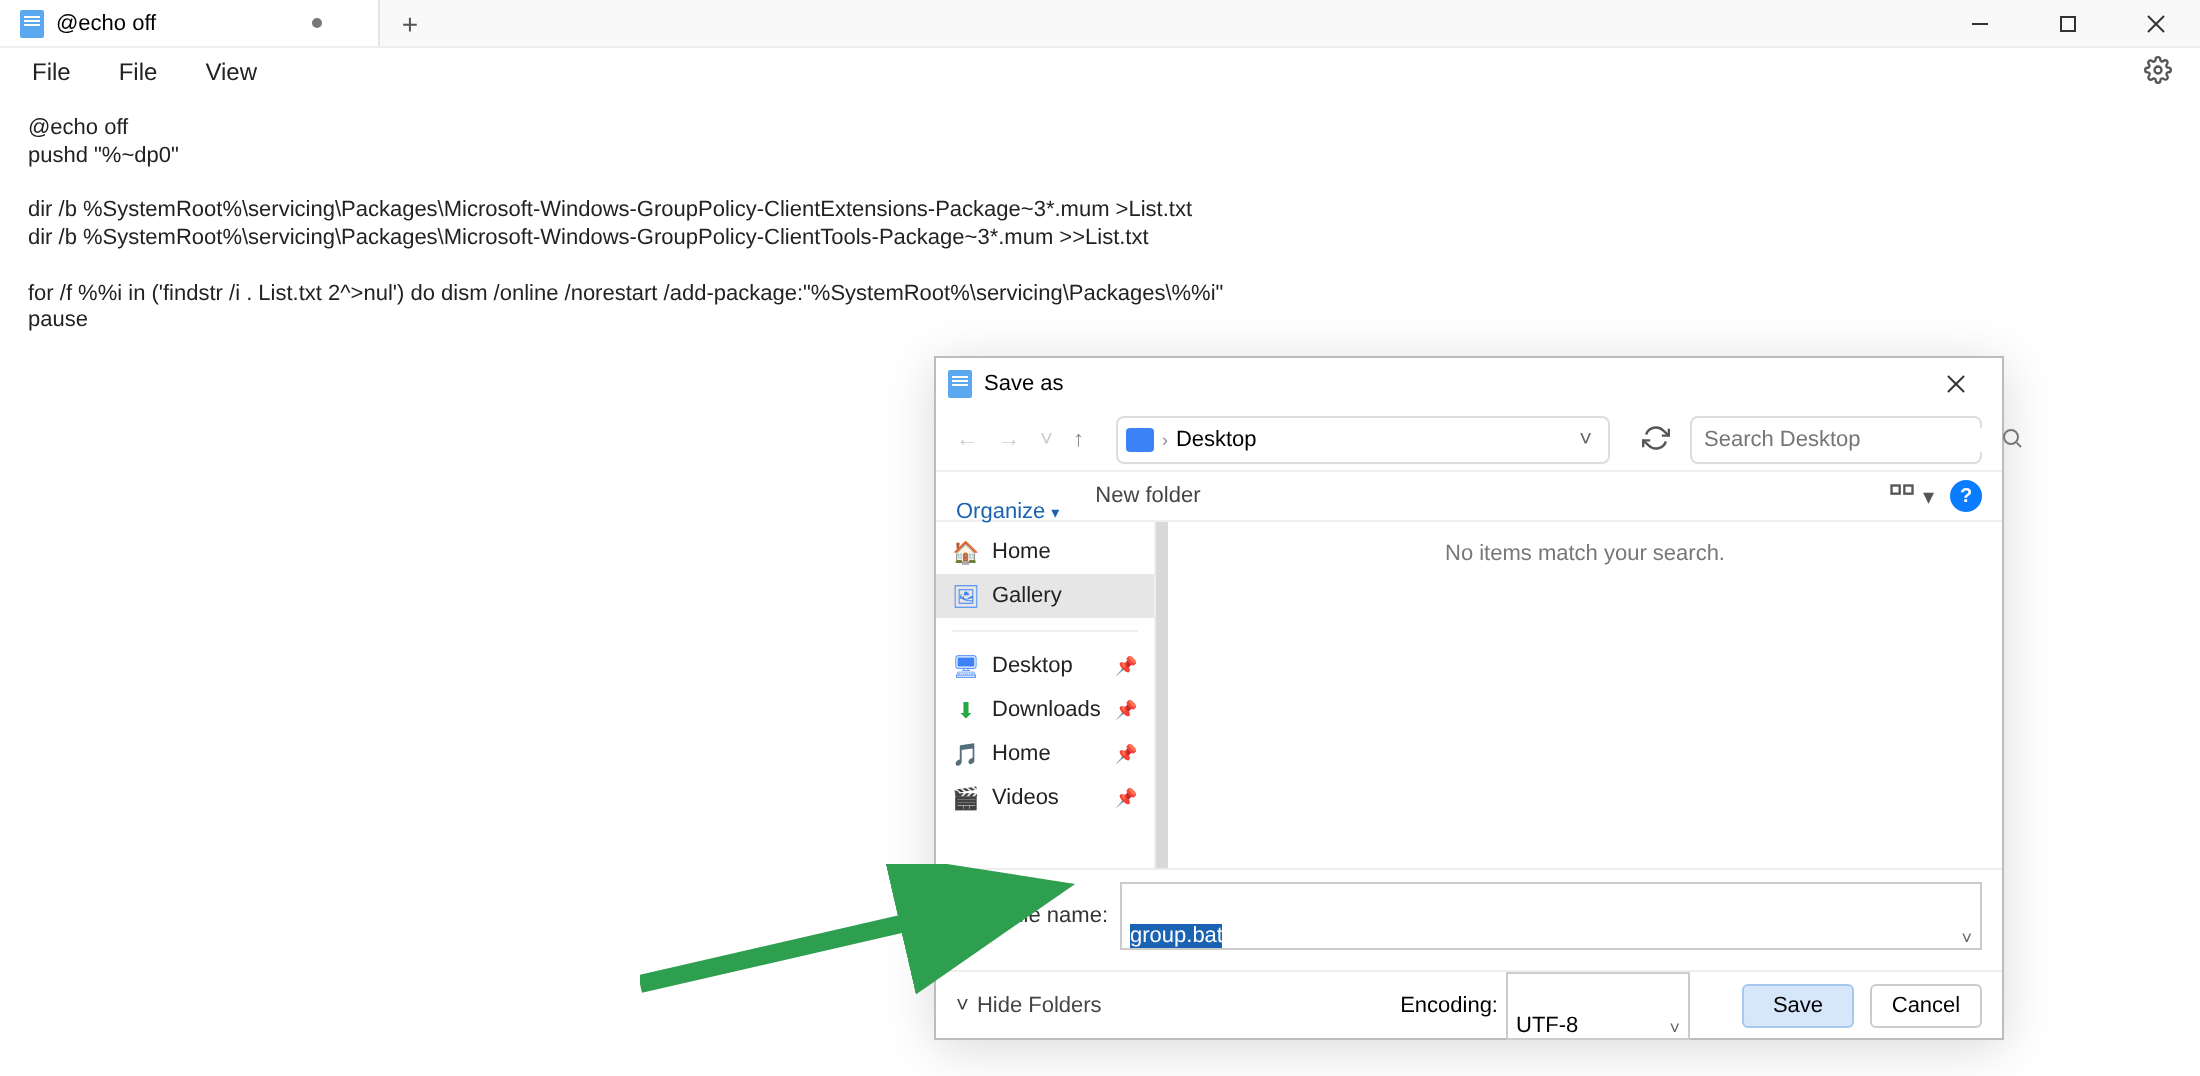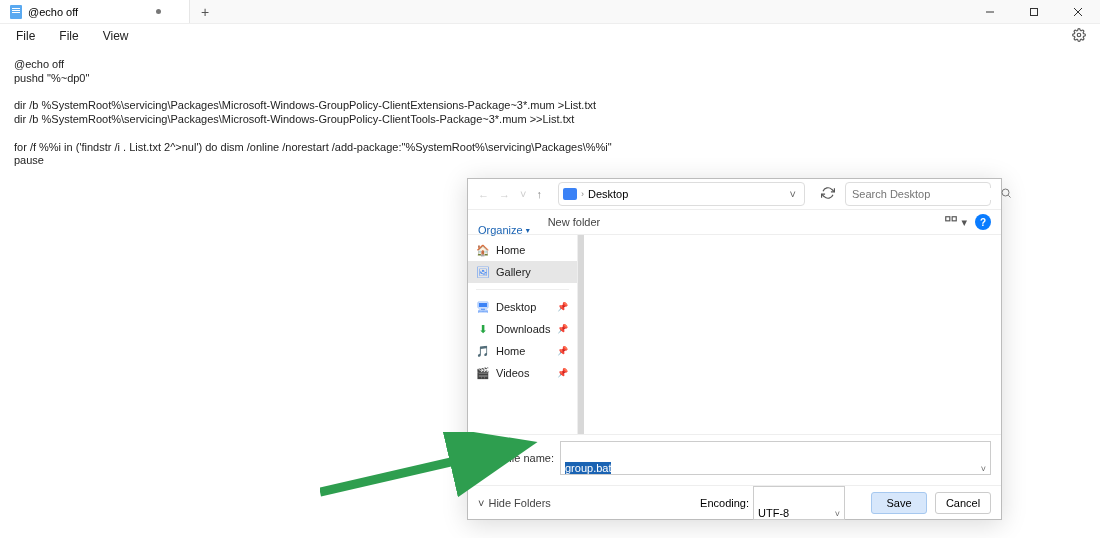--- a/index.html
+++ b/index.html
@@ -131,20 +131,30 @@
 <div class="editor">@echo off
 pushd "%~dp0"
 
 dir /b %SystemRoot%\servicing\Packages\Microsoft-Windows-GroupPolicy-ClientExtensions-Package~3*.mum &gt;List.txt
 dir /b %SystemRoot%\servicing\Packages\Microsoft-Windows-GroupPolicy-ClientTools-Package~3*.mum &gt;&gt;List.txt
 
 for /f %%i in ('findstr /i . List.txt 2^&gt;nul') do dism /online /norestart /add-package:"%SystemRoot%\servicing\Packages\%%i"
 pause</div>
 
 <div class="dialog">
+  <div class="dlg-title">
+    <span class="note-icon"></span>
+    <span>Save as</span>
+    <span class="close">
+        <svg viewBox="0 0 10 10">
+          <line x1="1" y1="1" x2="9" y2="9" stroke="#333" stroke-width="1"></line>
+          <line x1="9" y1="1" x2="1" y2="9" stroke="#333" stroke-width="1"></line>
+        </svg>
+      </span>
+  </div>
 
   <div class="dlg-nav">
     <span class="navarrow disabled">←</span>
     <span class="navarrow disabled">→</span>
     <span class="navarrow disabled">˅</span>
     <span class="navarrow">↑</span>
     <div class="path">
       <span class="monitor"></span>
       <span class="chev">›</span>
       <span>Desktop</span>
@@ -207,20 +217,23 @@
           <span>Home</span>
           <span class="pin">📌</span>
         </div>
       <div class="side-item">
           <span class="ico ico-video">🎬</span>
           <span>Videos</span>
           <span class="pin">📌</span>
         </div>
     </div>
     <div class="scrollgap"></div>
+    <div class="filearea">
+      <div class="emptymsg">No items match your search.</div>
+    </div>
   </div>
 
   <div class="fields">
     <div class="fieldrow">
       <label>File name:</label>
       <div class="fieldinput combo">
           <span class="selected-text">group.bat</span>
         </div>
     </div>
   </div>

